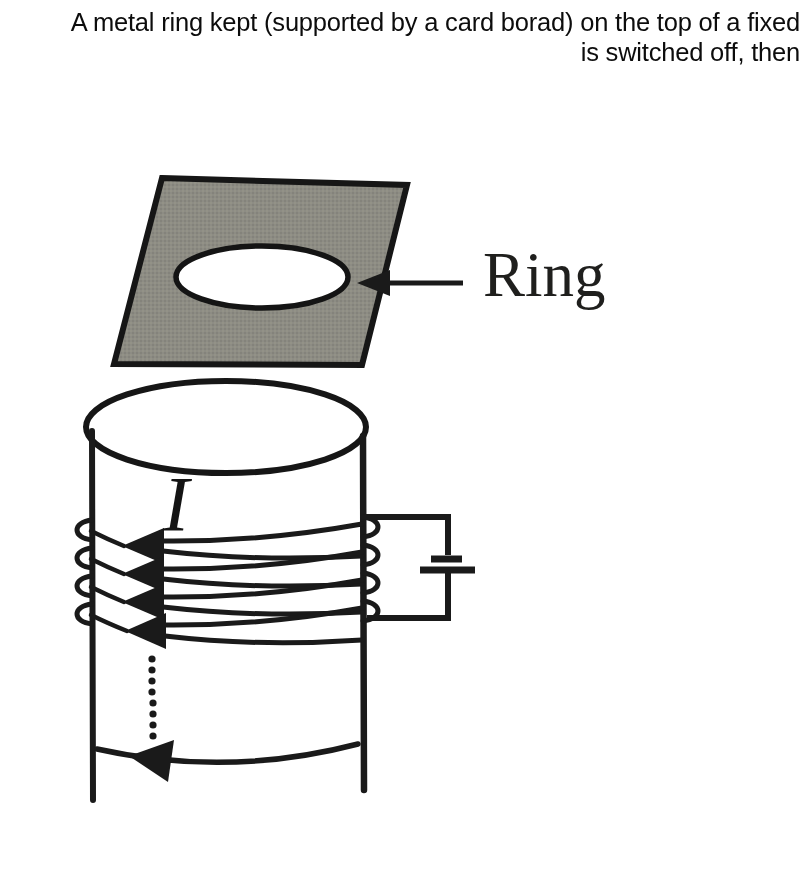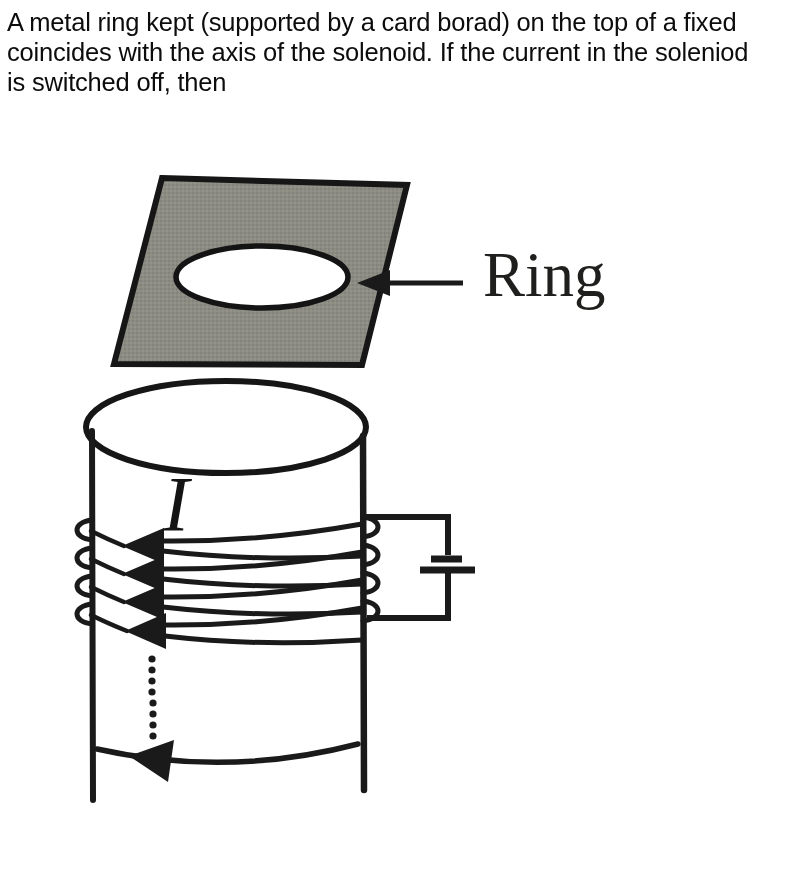--- a/index.html
+++ b/index.html
@@ -20,20 +20,21 @@
     left: 7px;
     top: 7px;
     width: 793px;
     color: #0c0c0c;
     font-size: 25.5px;
     line-height: 30px;
     letter-spacing: -0.2px;
   }
   .qline {
     white-space: nowrap;
+    text-align: right;
   }
   .figure-svg {
     position: absolute;
     left: 0;
     top: 0;
     width: 800px;
     height: 877px;
   }
   .ink-stroke { stroke: #1a1a1a; fill: none; }
   .ink-fill   { fill: #1a1a1a; stroke: none; }
@@ -49,21 +50,20 @@
     fill: #141414;
   }
 </style>
 </head>
 <body>
 
 <div class="page">
 
   <div class="question">
     <div class="qline">A metal ring kept (supported by a card borad) on the top of a fixed</div>
-    <div class="qline">coincides with the axis of the solenoid. If the current in the soleniod</div>
     <div class="qline">is switched off, then</div>
   </div>
 
   <svg class="figure-svg" viewBox="0 0 800 877" xmlns="http://www.w3.org/2000/svg">
 
     <defs>
       <pattern id="halftone" width="4" height="4" patternUnits="userSpaceOnUse">
         <rect width="4" height="4" fill="#8d8c84"></rect>
         <circle cx="1" cy="1" r="0.9" fill="#807f77"></circle>
         <circle cx="3" cy="3" r="0.9" fill="#969589"></circle>

